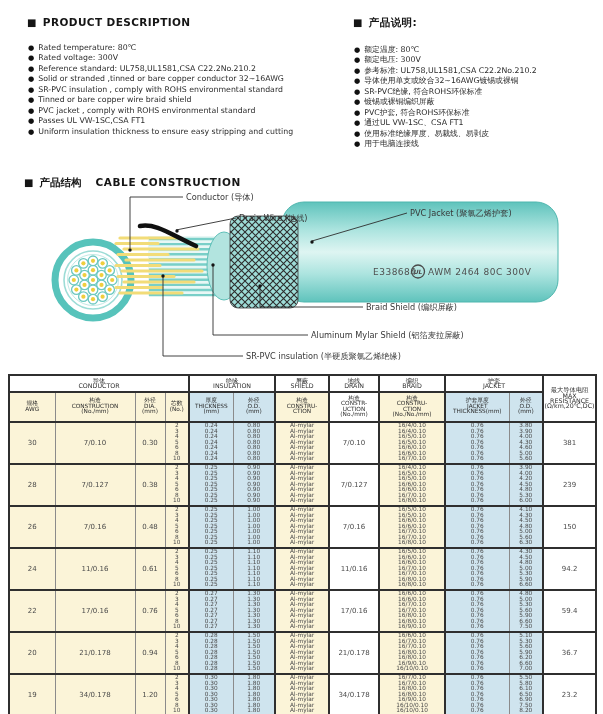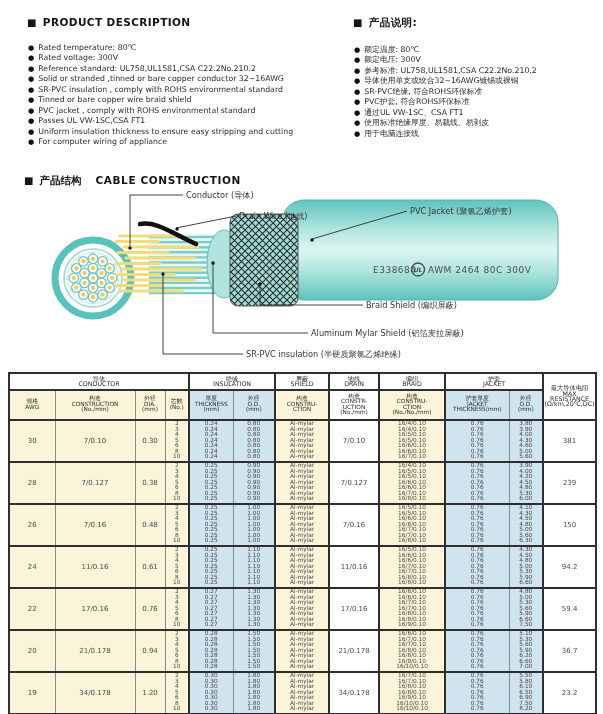--- a/index.html
+++ b/index.html
@@ -44,31 +44,31 @@
     <ul class="blist">
         <li><span class="dot">●</span><span>Rated temperature: 80℃</span></li>
         <li><span class="dot">●</span><span>Rated voltage: 300V</span></li>
         <li><span class="dot">●</span><span>Reference standard: UL758,UL1581,CSA C22.2No.210.2</span></li>
         <li><span class="dot">●</span><span>Solid or stranded ,tinned or bare copper conductor 32~16AWG</span></li>
         <li><span class="dot">●</span><span>SR-PVC insulation , comply with ROHS environmental standard</span></li>
         <li><span class="dot">●</span><span>Tinned or bare copper wire braid shield</span></li>
         <li><span class="dot">●</span><span>PVC jacket , comply with ROHS environmental standard</span></li>
         <li><span class="dot">●</span><span>Passes UL VW-1SC,CSA FT1</span></li>
         <li><span class="dot">●</span><span>Uniform insulation thickness to ensure easy stripping and cutting</span></li>
-        <li><span class="dot">●</span><span>For computer wiring of appliance</span></li>
       </ul>
   </div>
   <div class="right">
     <h2 class="sec"><span class="sq">■</span><span>产品说明:</span></h2>
     <ul class="blist">
         <li><span class="dot">●</span><span>额定温度: 80℃</span></li>
         <li><span class="dot">●</span><span>额定电压: 300V</span></li>
         <li><span class="dot">●</span><span>参考标准: UL758,UL1581,CSA C22.2No.210.2</span></li>
         <li><span class="dot">●</span><span>导体使用单支或绞合32~16AWG镀锡或裸铜</span></li>
         <li><span class="dot">●</span><span>SR-PVC绝缘, 符合ROHS环保标准</span></li>
+        <li><span class="dot">●</span><span>镀锡或裸铜编织屏蔽</span></li>
         <li><span class="dot">●</span><span>PVC护套, 符合ROHS环保标准</span></li>
         <li><span class="dot">●</span><span>通过UL VW-1SC、CSA FT1</span></li>
         <li><span class="dot">●</span><span>使用标准绝缘厚度、易裁线、易剥皮</span></li>
         <li><span class="dot">●</span><span>用于电脑连接线</span></li>
       </ul>
   </div>
 </div>
 
 <div class="diag-title">
   <span class="sq">■</span><span>产品结构</span><span class="en">CABLE  CONSTRUCTION</span>

